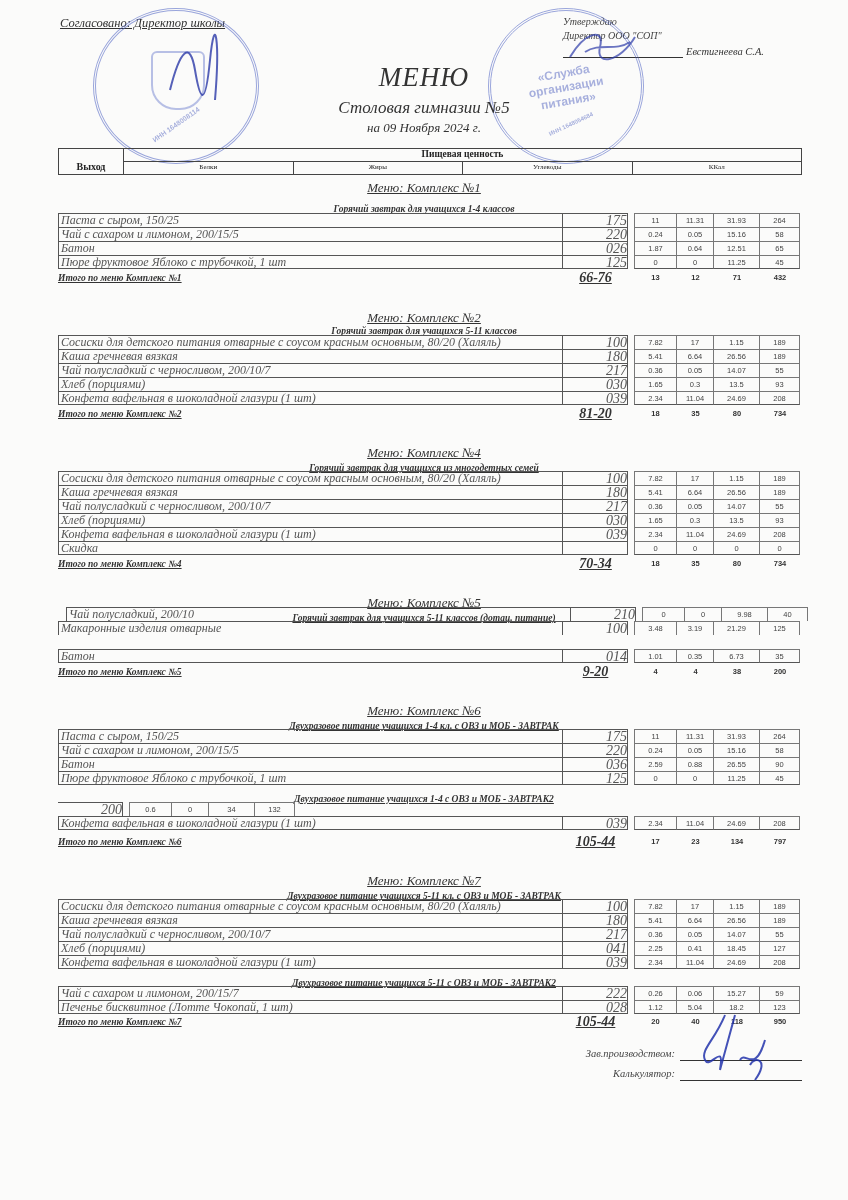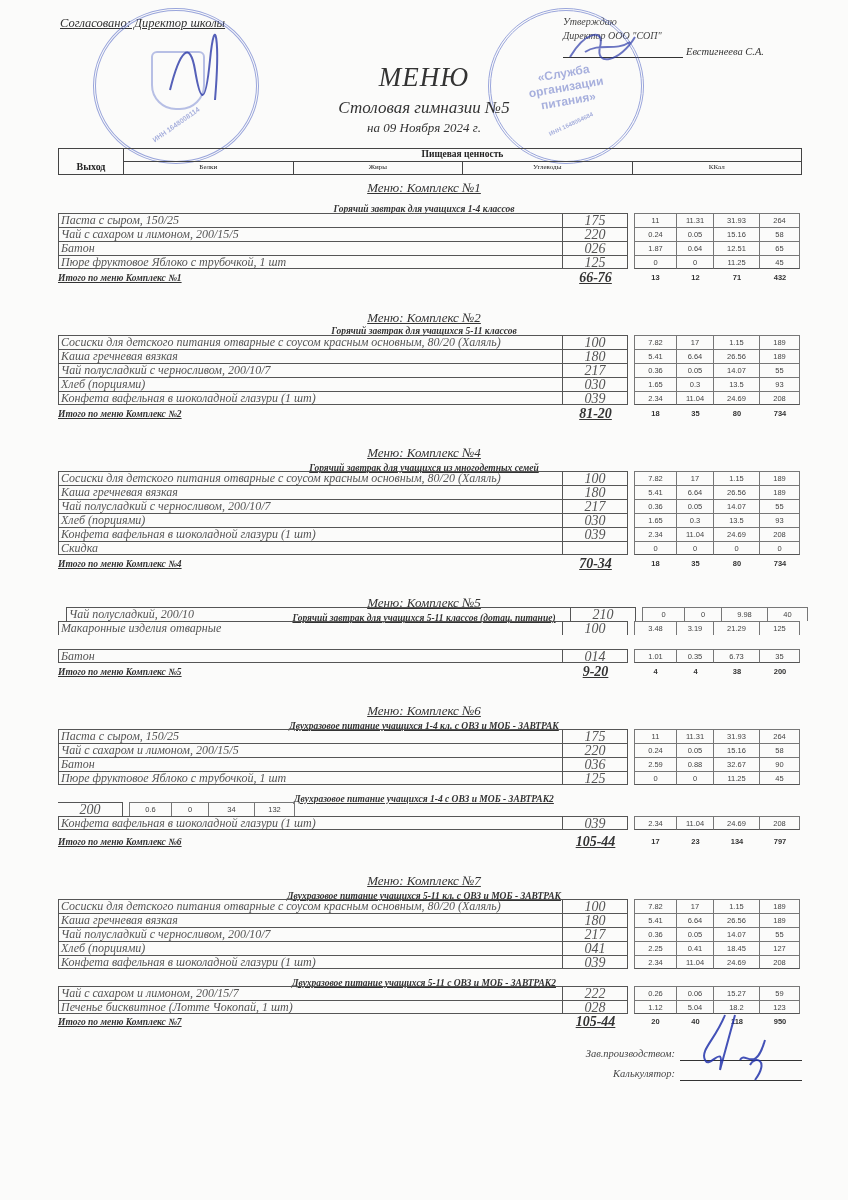--- a/index.html
+++ b/index.html
@@ -23,21 +23,21 @@
   .hdr .nut-cols { flex:1; display:flex; font-weight:normal; font-size:7px; }
   .hdr .nut-cols div { flex:1; text-align:center; border-right:1px solid #444; line-height:11px; }
   .hdr .nut-cols div:last-child { border-right:none; }
 
   .sect { left:0; width:848px; text-align:center; }
   .menu-title { font-size:13px; font-style:italic; text-decoration:underline; color:#333; }
   .meal-title { font-size:9.5px; font-style:italic; font-weight:bold; text-decoration:underline; color:#333;text-align:center; }
 
   .row { left:58px; width:742px; height:14px; display:flex; }
   .row .name { width:505px; border:1px solid #555; border-right:1px solid #555; border-bottom:none; font-size:12px; font-style:italic; color:#555; line-height:13px; padding-left:2px; box-sizing:border-box; white-space:nowrap; overflow:hidden; }
-  .row .yield { width:65px; border:1px solid #555; border-left:none; border-bottom:none; font-size:14px; font-style:italic; text-align:center; color:#555; line-height:13px; box-sizing:border-box; }
+  .row .yield { width:65px; border:1px solid #555; border-left:none; border-bottom:none; font-size:14px; font-style:italic; text-align:right; color:#555; line-height:13px; box-sizing:border-box; }
   .row .num { font-family:"Liberation Sans", sans-serif; font-size:7.5px; color:#444; text-align:center; line-height:13px; border:1px solid #777; border-bottom:none; border-left:none; box-sizing:border-box; }
   .row .gap { width:6px; }
   .row .b { width:43px; border-left:1px solid #777; }
   .row .z { width:37px; }
   .row .u { width:46px; }
   .row .k { width:40px; }
   .row.last .name, .row.last .yield, .row.last .num { border-bottom:1px solid #555; }
 
   .total { left:58px; width:742px; height:13px; display:flex; }
   .total .name { width:505px; font-size:9.5px; font-style:italic; font-weight:bold; text-decoration:underline; color:#333; line-height:12px; }
@@ -319,21 +319,21 @@
       <div class="num z">0.05</div>
       <div class="num u">15.16</div>
       <div class="num k">58</div>
     </div>
     <div class="abs row" style="top: 757px;">
       <div class="name">Батон</div>
       <div class="yield">036</div>
       <div class="gap"></div>
       <div class="num b">2.59</div>
       <div class="num z">0.88</div>
-      <div class="num u">32.67</div>
+      <div class="num u">26.55</div>
       <div class="num k">90</div>
     </div>
     <div class="abs row last" style="top: 771px;">
       <div class="name">Пюре фруктовое Яблоко с трубочкой, 1 шт</div>
       <div class="yield">125</div>
       <div class="gap"></div>
       <div class="num b">0</div>
       <div class="num z">0</div>
       <div class="num u">11.25</div>
       <div class="num k">45</div>

